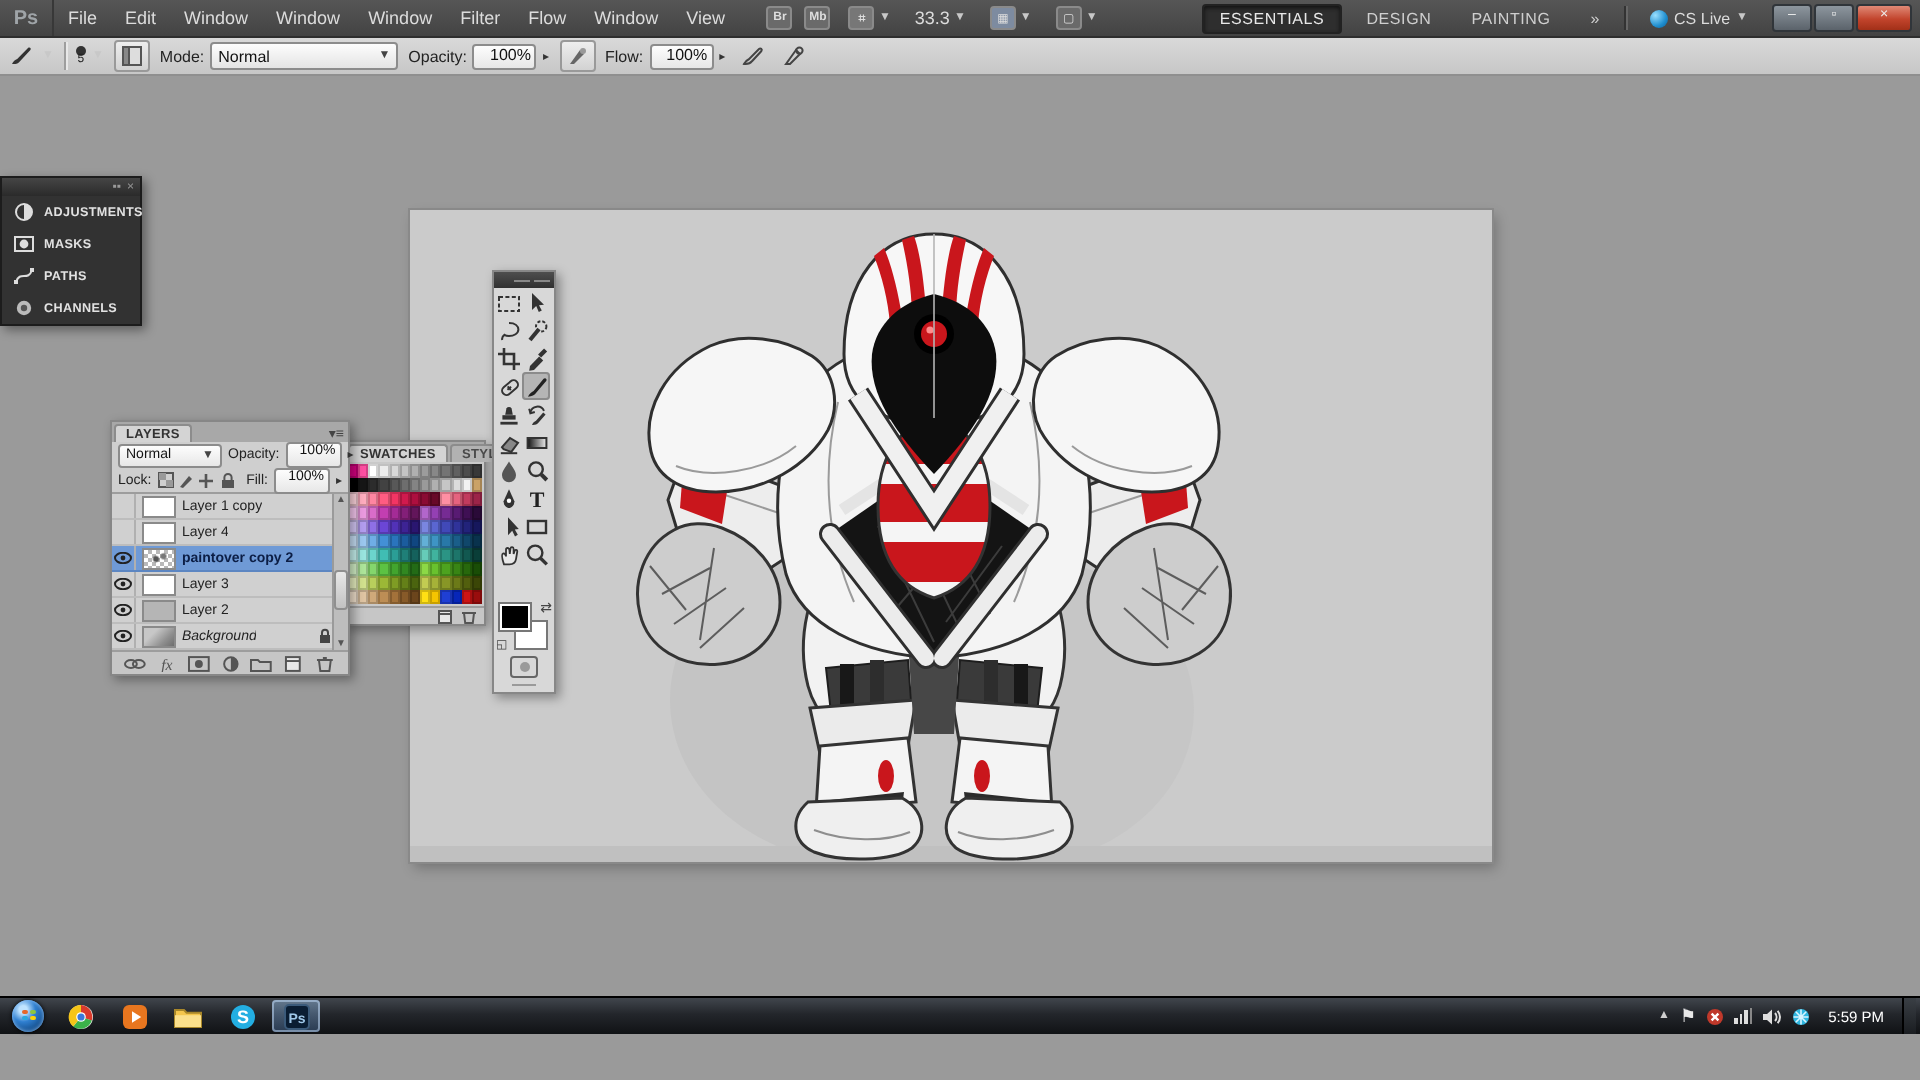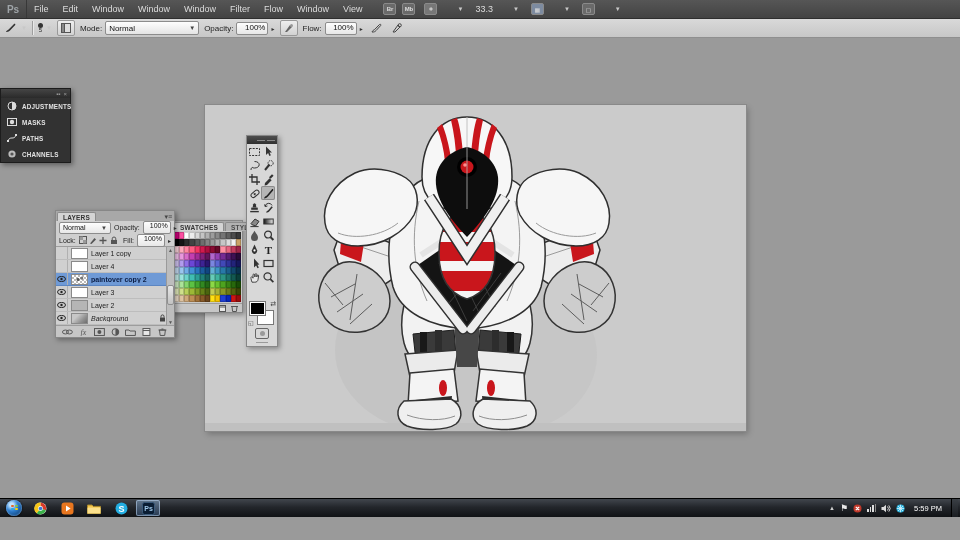--- a/index.html
+++ b/index.html
@@ -7,21 +7,21 @@
   .abs{position:absolute}
   #app{position:relative;width:960px;height:540px;background:#9a9a9a}
 
   
   #menubar{height:18px;background:linear-gradient(#565656,#434343);display:flex;align-items:center;
     color:#dcdcdc;font-size:9px;border-bottom:1px solid #2e2e2e;position:relative;z-index:50}
   #pslogo{width:26px;height:18px;display:flex;align-items:center;justify-content:center;
     color:#9fa4a8;font-weight:bold;font-size:10px;letter-spacing:0;border-right:1px solid #383838}
   .menu-item{padding:0 7px;line-height:18px;cursor:default}
   .mb-icons{display:flex;align-items:center;margin-left:14px;gap:6px}
-  .mb-btn{display:flex;align-items:center;gap:20px;padding:1px 3px;border-radius:2px}
+  .mb-btn{display:flex;align-items:center;gap:2px;padding:1px 3px;border-radius:2px}
   .mini-sq{width:11px;height:10px;background:#6a6a6a;border:1px solid #8a8a8a;border-radius:2px;
     font-size:6px;color:#ddd;display:flex;align-items:center;justify-content:center;font-weight:bold}
   .dd-arrow{font-size:6px;color:#c8c8c8}
   .mb-sep{width:1px;height:12px;background:#333;box-shadow:1px 0 0 #666}
   #workspace-btns{margin-left:auto;display:flex;align-items:center;gap:4px}
   .ws-btn{padding:2px 8px;font-size:8px;letter-spacing:.3px;color:#cfcfcf}
   .ws-btn.active{background:#2e2e2e;border:1px solid #222;border-radius:2px;color:#e8e8e8;
     box-shadow:inset 0 1px 2px #111}
   #cslive{display:flex;align-items:center;gap:3px;margin:0 8px;font-size:8px}
   .orb{width:9px;height:9px;border-radius:50%;background:radial-gradient(circle at 30% 30%,#9adfff,#1f8fd0 60%,#0c5d96)}
@@ -187,20 +187,37 @@
       <div class="mb-btn">
         <span class="mini-sq" style="background:#7d8ba0">▦</span>
         <span class="dd-arrow">▼</span>
       </div>
       <div class="mb-btn">
         <span class="mini-sq">▢</span>
         <span class="dd-arrow">▼</span>
       </div>
     </div>
 
+    <div id="workspace-btns">
+      <span class="ws-btn active">ESSENTIALS</span>
+      <span class="ws-btn">DESIGN</span>
+      <span class="ws-btn">PAINTING</span>
+      <span class="ws-btn">»</span>
+      <span class="mb-sep"></span>
+      <span id="cslive">
+        <span class="orb"></span>
+        <span>CS Live</span>
+        <span class="dd-arrow">▼</span>
+      </span>
+      <span id="winbtns">
+        <span class="winbtn">–</span>
+        <span class="winbtn">▫</span>
+        <span class="winbtn close">×</span>
+      </span>
+    </div>
   </div>
 
   <div id="optionsbar">
     <div class="opt-group">
       <svg width="14" height="12" viewBox="0 0 14 12">
         <path d="M2,10 C2.6,8.6 3.6,8 4.6,7.5 L10,2 C10.8,1.3 11.8,2.2 11.2,3 L6,8.6 C5.2,9.7 3.8,10.2 2,10 Z" fill="#333"></path>
       </svg>
       <span class="dd-arrow">▼</span>
     </div>
     <div class="opt-sep"></div>

